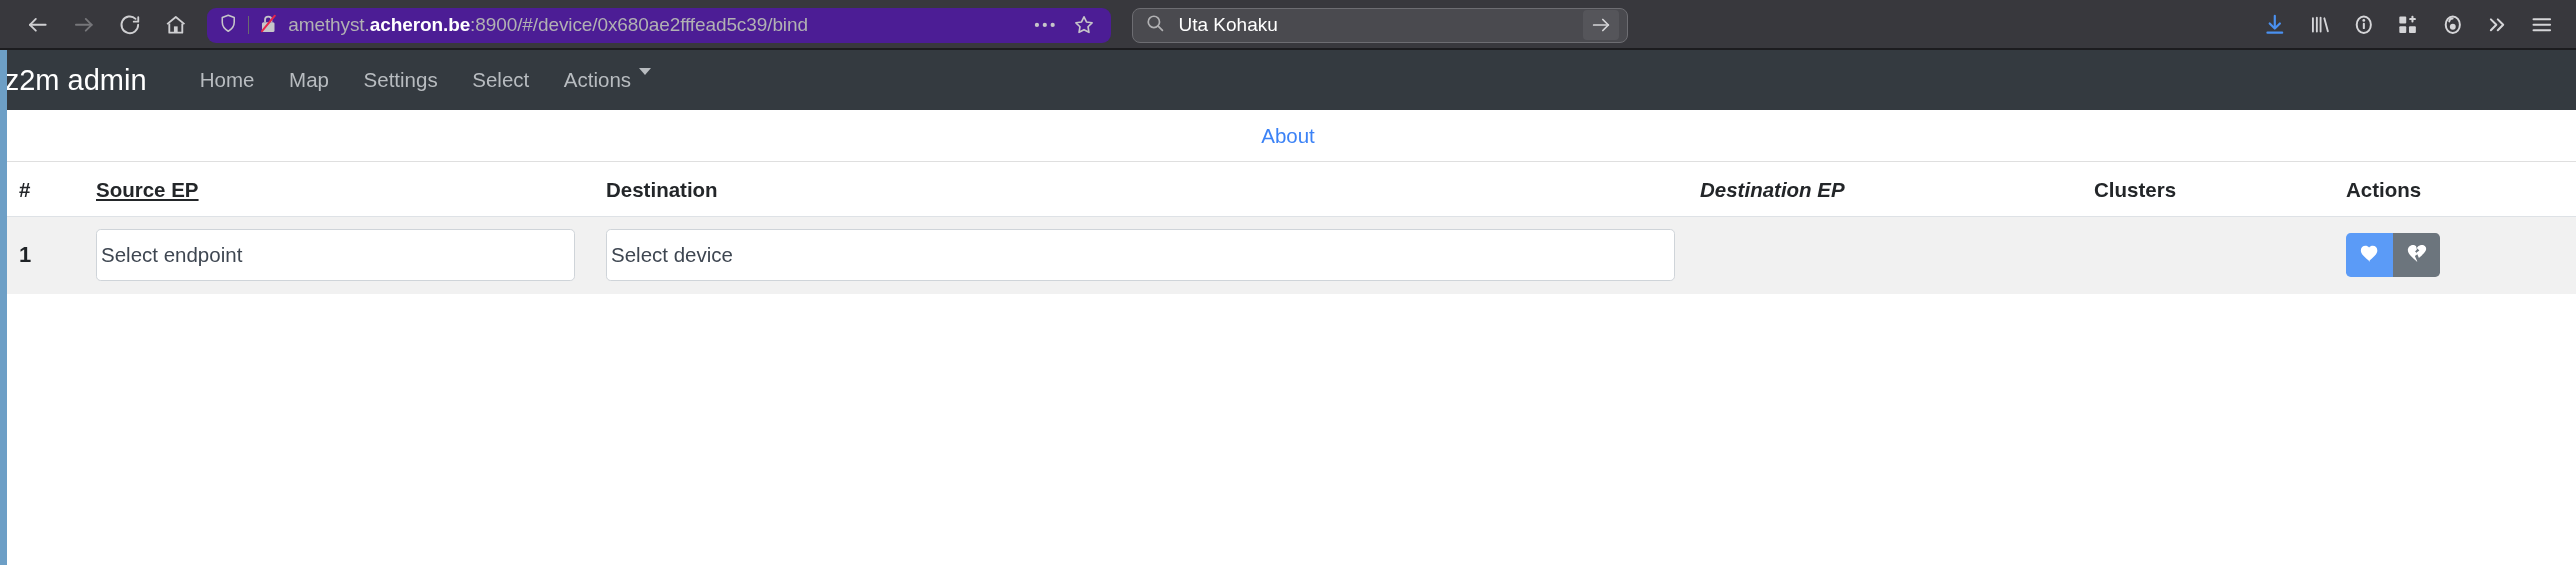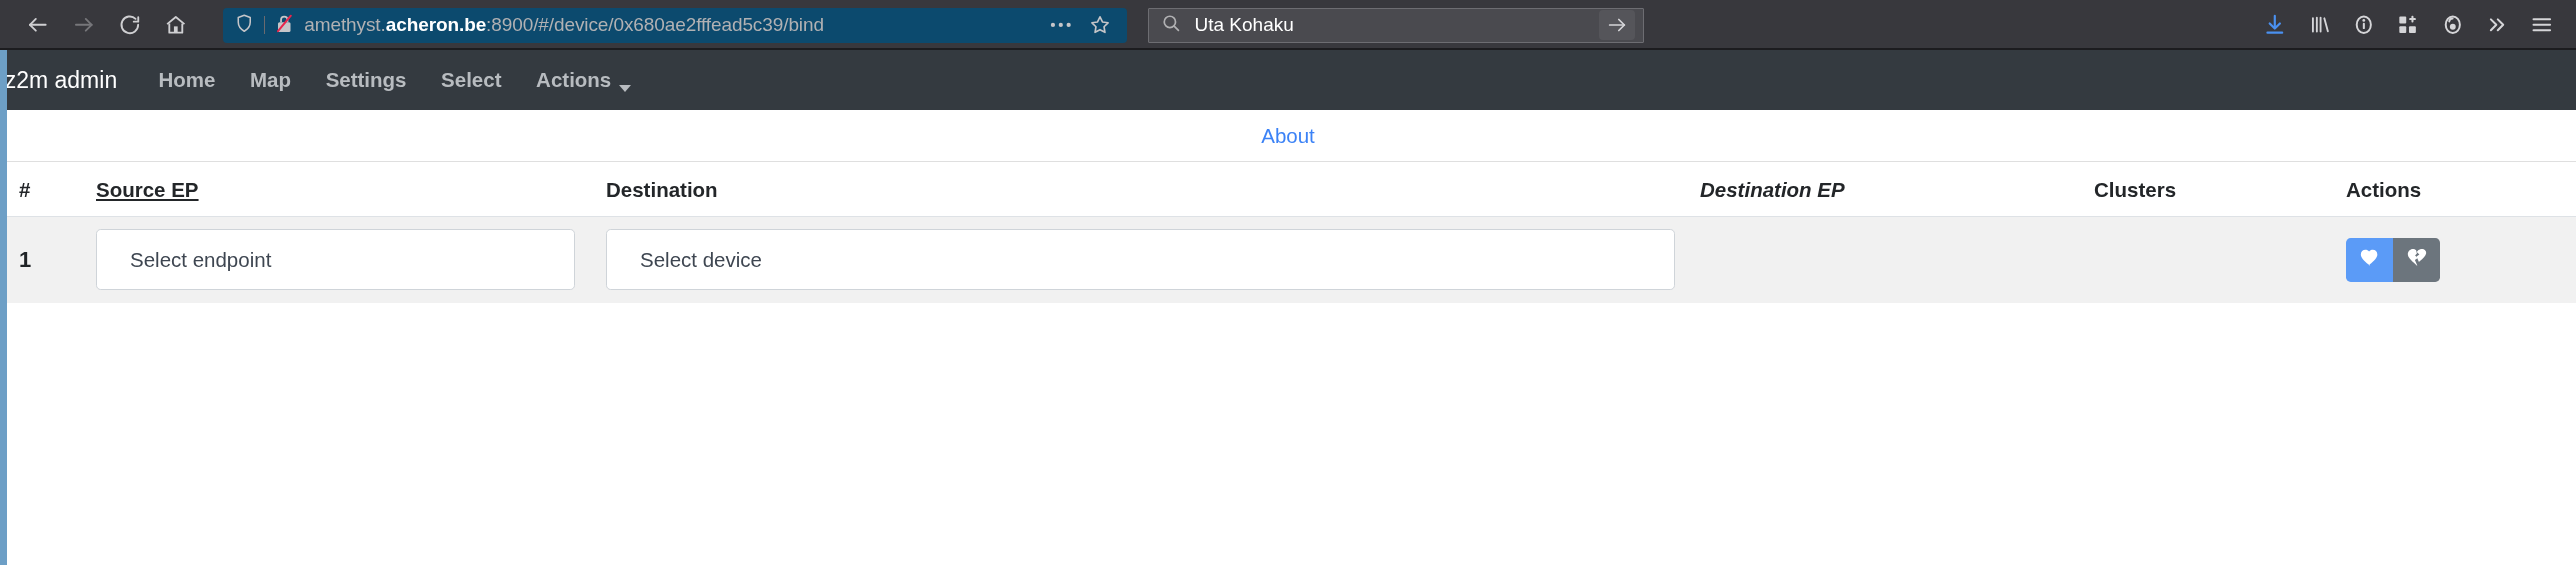--- a/index.html
+++ b/index.html
@@ -45,23 +45,23 @@
     border-radius: 3.9px;
     flex: 0 0 auto;
   }
   .chrome-icon svg { display: block; }
 
   
   .urlbar {
     flex: 0 0 auto;
     width: 904px;
     height: 35px;
-    margin-left: 30px;
-    background: #0c4a6e;
-    border-radius: 4px;
+    margin-left: 14px;
+    background: #4c1d95;
+    border-radius: 9px;
     display: flex;
     align-items: center;
     padding: 0 9.4px 0 11px;
   }
   .urlbar-divider {
     width: 0.8px;
     height: 17.3px;
     background: #6a6a6f;
     margin: 0 9.4px;
     flex: 0 0 auto;
@@ -87,21 +87,21 @@
   }
 
   
   .searchbar {
     flex: 0 0 auto;
     width: 496px;
     height: 35px;
     margin-left: 20.5px;
     background: #4a4a4f;
     border: 0.8px solid #6d6d72;
-    border-radius: 1px;
+    border-radius: 8px;
     display: flex;
     align-items: center;
     padding: 0 7.9px 0 12.6px;
   }
   .search-text {
     flex: 1 1 auto;
     font-size: 19px;
     color: #ffffff;
     margin-left: 12.6px;
     white-space: nowrap;
@@ -144,39 +144,38 @@
 
   
   .app-navbar {
     height: 60px;
     background: #343a40;
     display: flex;
     align-items: center;
     padding-left: 4.7px;
   }
   .brand {
-    font-size: 23px;
+    font-size: 29px;
     color: #ffffff;
-    margin-right: 24px;
+    margin-right: 36px;
     white-space: nowrap;
   }
   .navlinks {
     display: flex;
     align-items: center;
     gap: 0;
   }
   .navlink {
     font-size: 20.5px;
     color: #b8bcc0;
     padding: 0 17.3px;
     white-space: nowrap;
     display: flex;
-    align-items: flex-end;
+    align-items: flex-start;
     gap: 7.9px;
-    font-weight: bold;
   }
   .caret-down {
     width: 0; height: 0;
     border-left: 6.3px solid transparent;
     border-right: 6.3px solid transparent;
     border-top: 7px solid #b8bcc0;
     display: inline-block;
   }
 
   
@@ -224,27 +223,27 @@
   .col-clust { width: 252px; }
   .col-act   { width: 230px; }
 
   .row-index {
     font-size: 22px;
     font-weight: 700;
     color: #1f2326;
   }
 
   .select-box {
-    height: 61px;
+    height: 52px;
     background: #ffffff;
     border: 0.8px solid #cfd4d9;
     border-radius: 4.7px;
     display: flex;
     align-items: center;
-    padding-left: 33px;
+    padding-left: 4px;
     font-size: 20.5px;
     color: #3e4651;
   }
   .sel-srcep { width: 479px; }
   .sel-dest  { width: 1069px; }
 
   .btn-group {
     display: inline-flex;
     border-radius: 4.7px;
     overflow: hidden;

